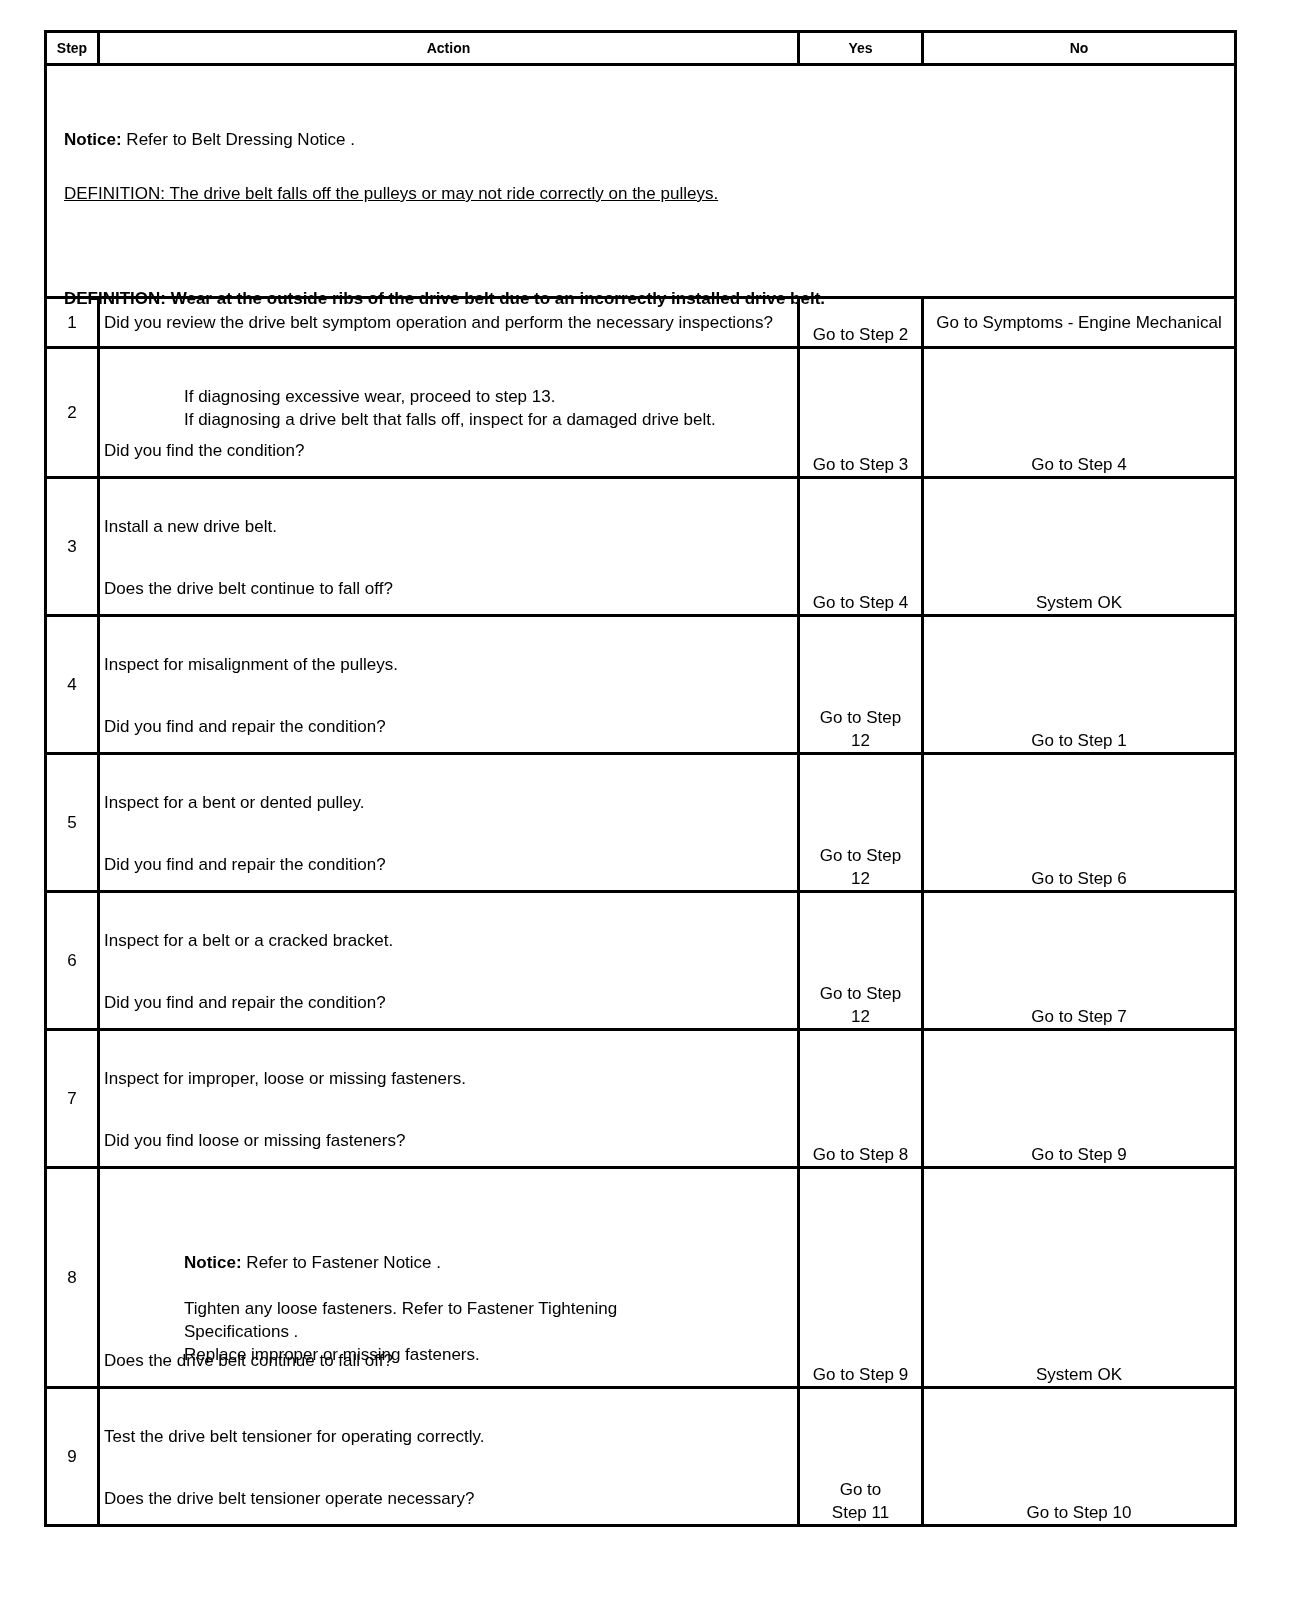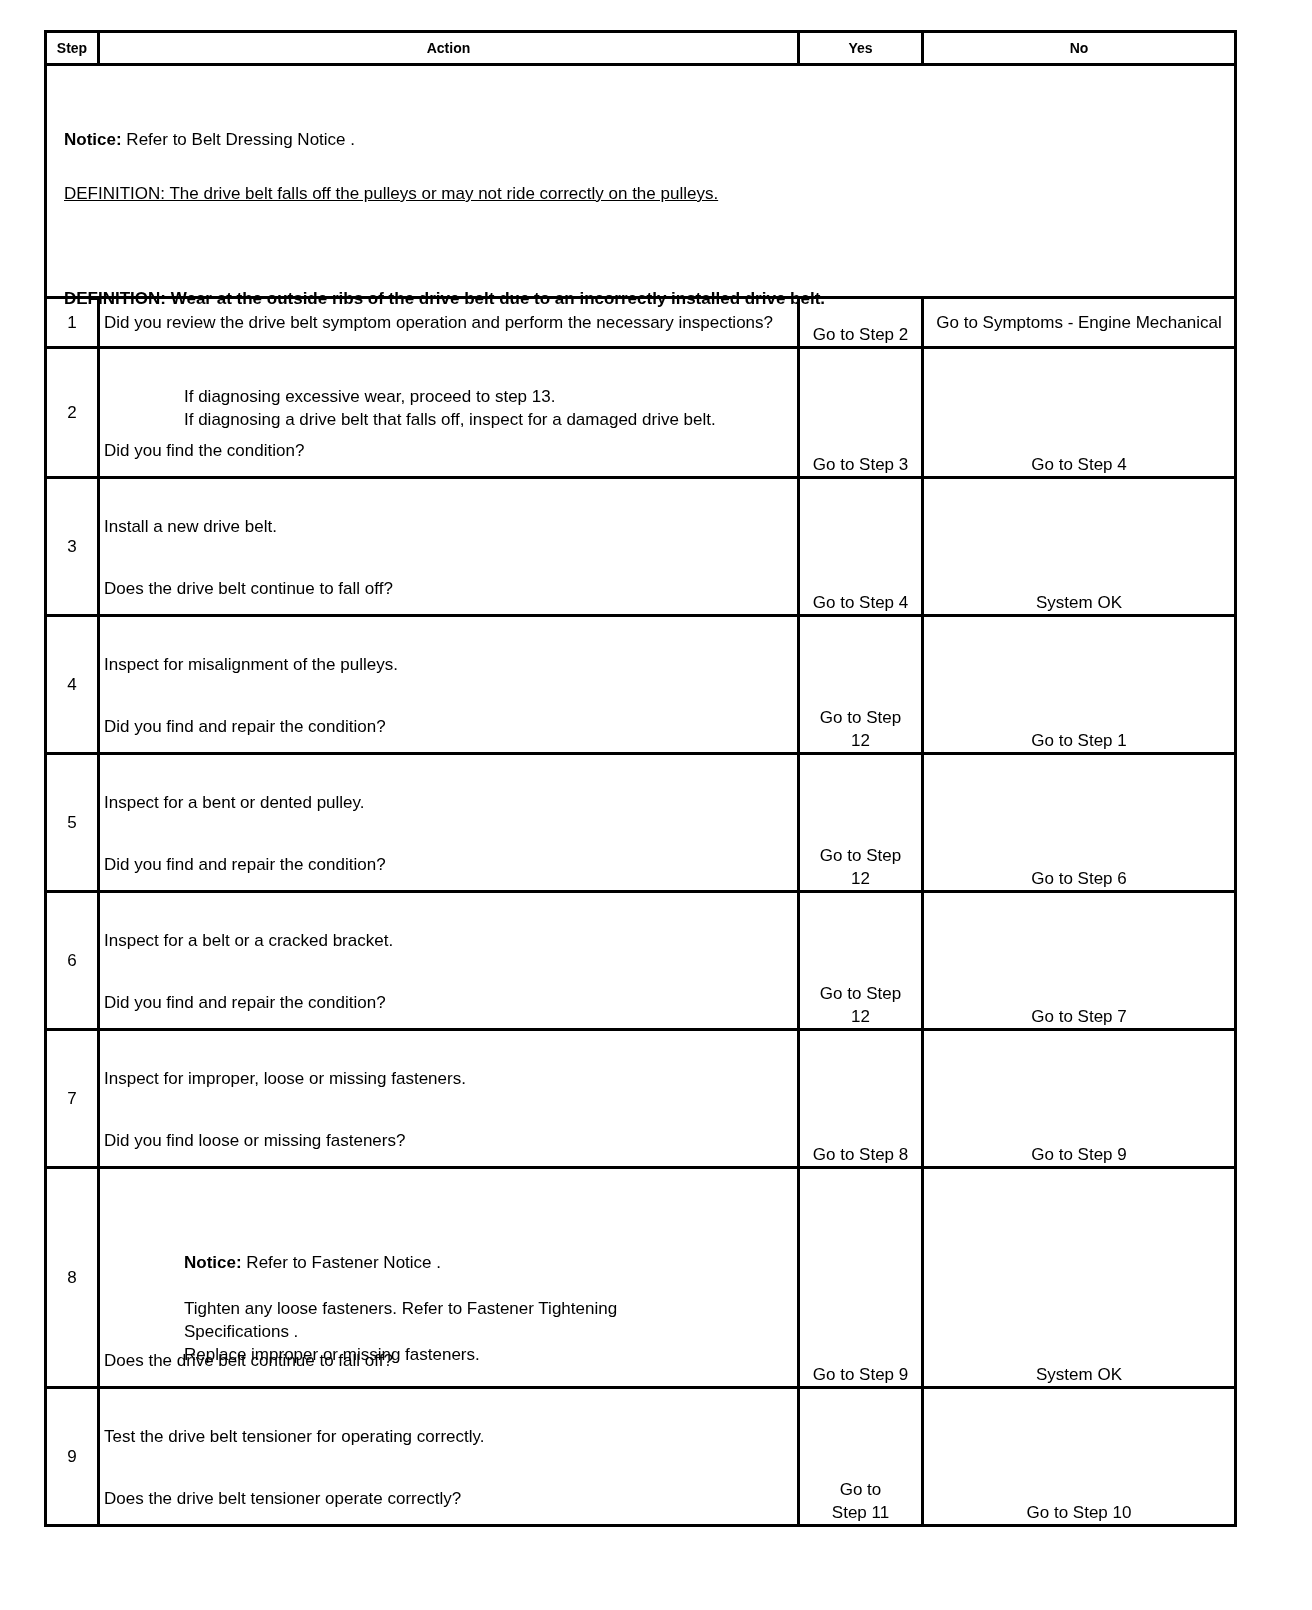--- a/index.html
+++ b/index.html
@@ -132,19 +132,19 @@
         <div class="action-q">Does the drive belt continue to fall off?</div>
       </td>
       <td class="yes-cell">Go to Step 9</td>
       <td class="no-cell">System OK</td>
     </tr>
 
     <tr style="height:138px;">
       <td class="step-num">9</td>
       <td class="action-cell">
         <div class="action-top">Test the drive belt tensioner for operating correctly.</div>
-        <div class="action-q">Does the drive belt tensioner operate correctly?</div>
+        <div class="action-q">Does the drive belt tensioner operate necessary?</div>
       </td>
       <td class="yes-cell" style="padding:0 24px;">Go to Step 11</td>
       <td class="no-cell">Go to Step 10</td>
     </tr>
   </tbody>
 </table>
 
 </body></html>

